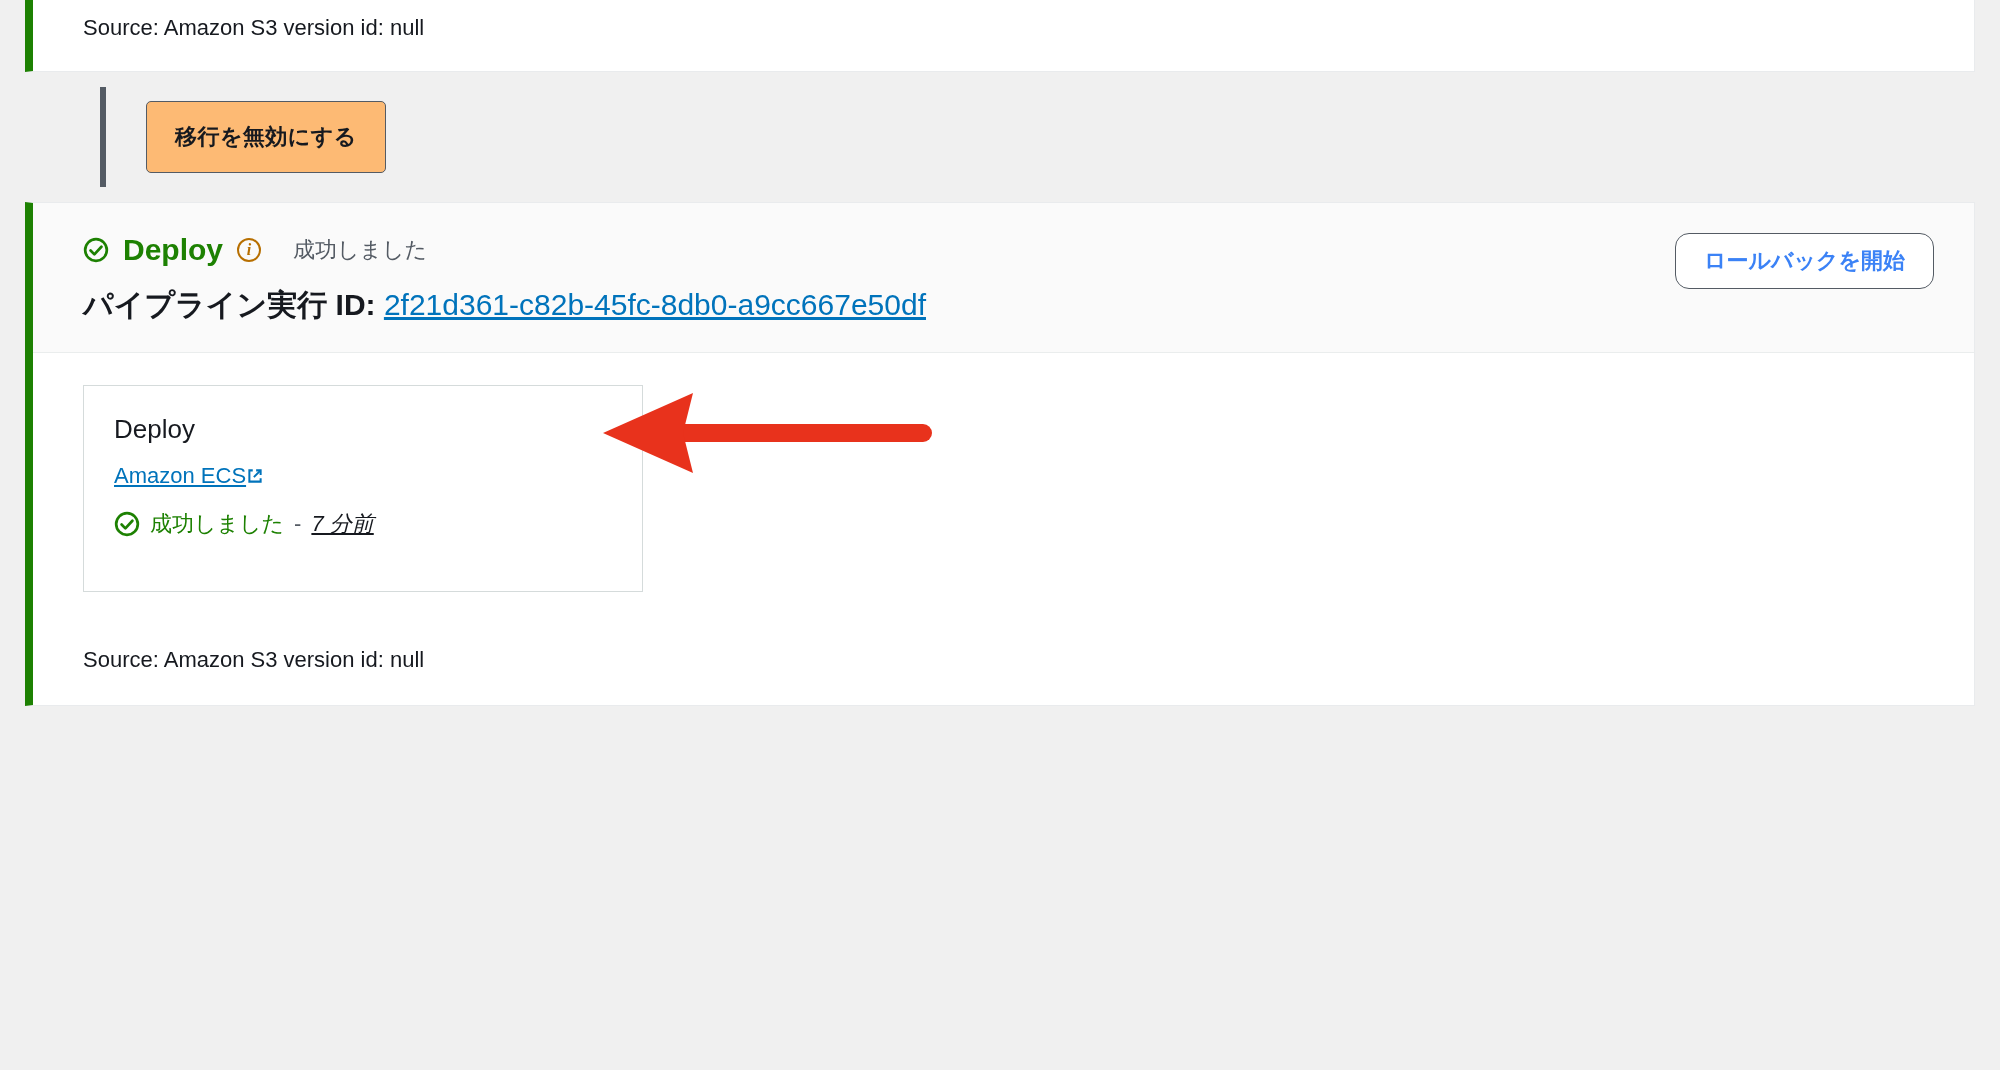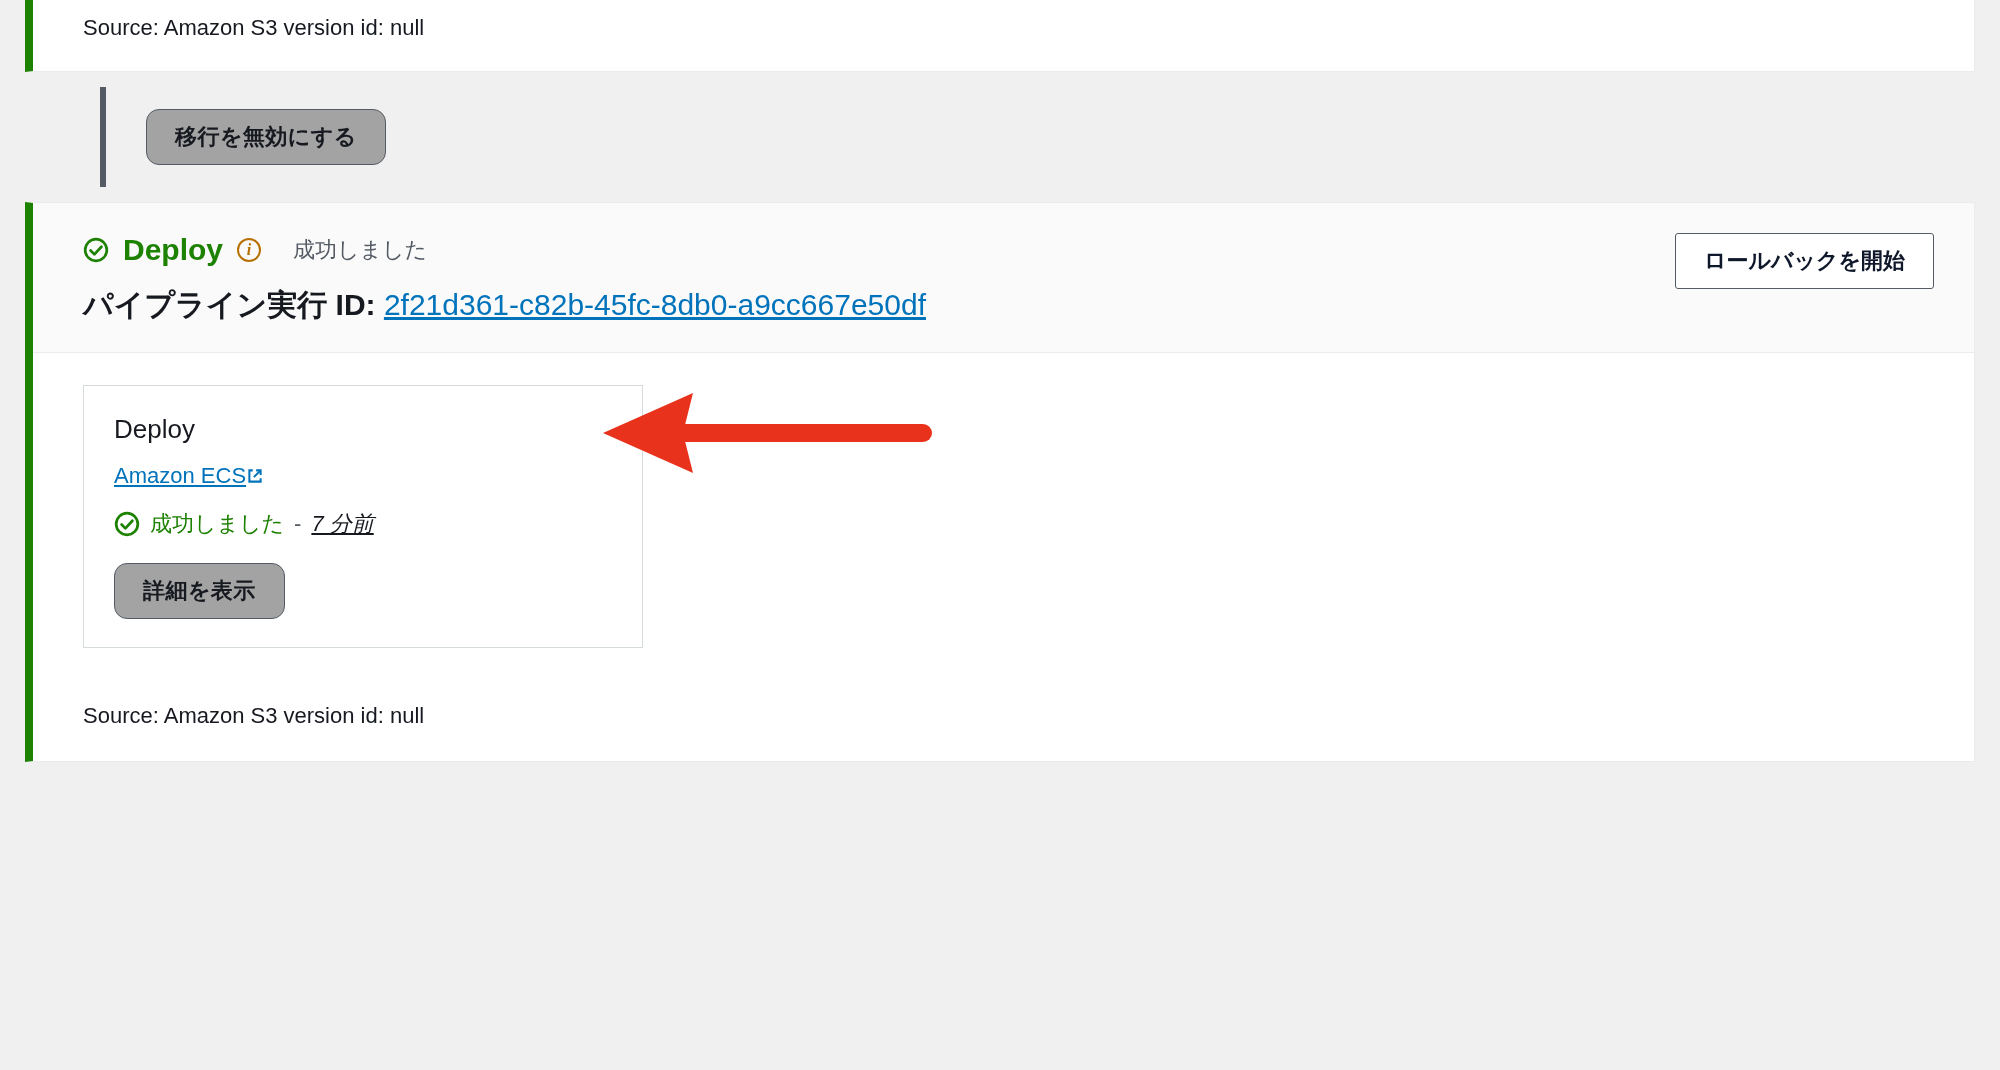--- a/index.html
+++ b/index.html
@@ -31,28 +31,28 @@
       padding: 15px 0 15px 0;
     }
     .connector-line {
       width: 6px;
       height: 100px;
       background: #545b64;
       margin-left: 100px;
       margin-right: 40px;
     }
     .btn {
-      background: #a3a3a3;
+      background: #fdba74;
       border: 1.5px solid #545b64;
       color: #16191f;
       font-size: 22px;
       font-weight: 600;
-      padding: 12px 28px;
-      cursor: pointer;
-      border-radius: 13px;
+      padding: 20px 28px;
+      cursor: pointer;
+      border-radius: 5px;
       letter-spacing: 0.02em;
     }
     .stage-header {
       background: #fafafa;
       border-bottom: 1px solid #eaeded;
       padding: 30px 40px 26px 50px;
       display: flex;
       justify-content: space-between;
       align-items: flex-start;
     }
@@ -165,23 +165,23 @@
       padding: 10px 40px 0 0;
       font-size: 22px;
       color: #16191f;
     }
     .rollback-btn {
       font-size: 22px;
       font-weight: 600;
       padding: 12px 28px;
       background: #fff;
       border: 1.5px solid #545b64;
-      color: #0f172a;
-      cursor: pointer;
-      border-radius: 3px;
+      color: #3b82f6;
+      cursor: pointer;
+      border-radius: 14px;
     }
   </style>
 </head>
 <body>
 
 <div class="stage-card" style="border-top:none;">
   <div class="stage-top">
     <div class="source-text">Source: Amazon S3 version id: null</div>
   </div>
 </div>
@@ -231,21 +231,20 @@
         <span class="icon-circle-check">
           <svg viewBox="0 0 24 24" width="26" height="26" fill="none" stroke="#1d8102" stroke-width="2.5">
             <circle cx="12" cy="12" r="10"></circle>
             <path d="M7 12.5 L10.5 16 L17 9" stroke-linecap="round" stroke-linejoin="round"></path>
           </svg>
         </span>
         <span class="action-status-text">成功しました</span>
         <span class="dash">-</span>
         <span class="time-ago">7 分前</span>
       </div>
-      <button class="btn">詳細を表示</button>
     </div>
 
     <svg class="arrow" width="330" height="100" viewBox="0 0 330 100">
       <defs></defs>
       <path d="M80 50 L320 50" stroke="#e8321c" stroke-width="18" stroke-linecap="round"></path>
       <polygon points="0,50 90,10 80,50 90,90" fill="#e8321c"></polygon>
     </svg>
 
     <div class="stage-footer" style="margin-top:45px;">Source: Amazon S3 version id: null</div>
   </div>

